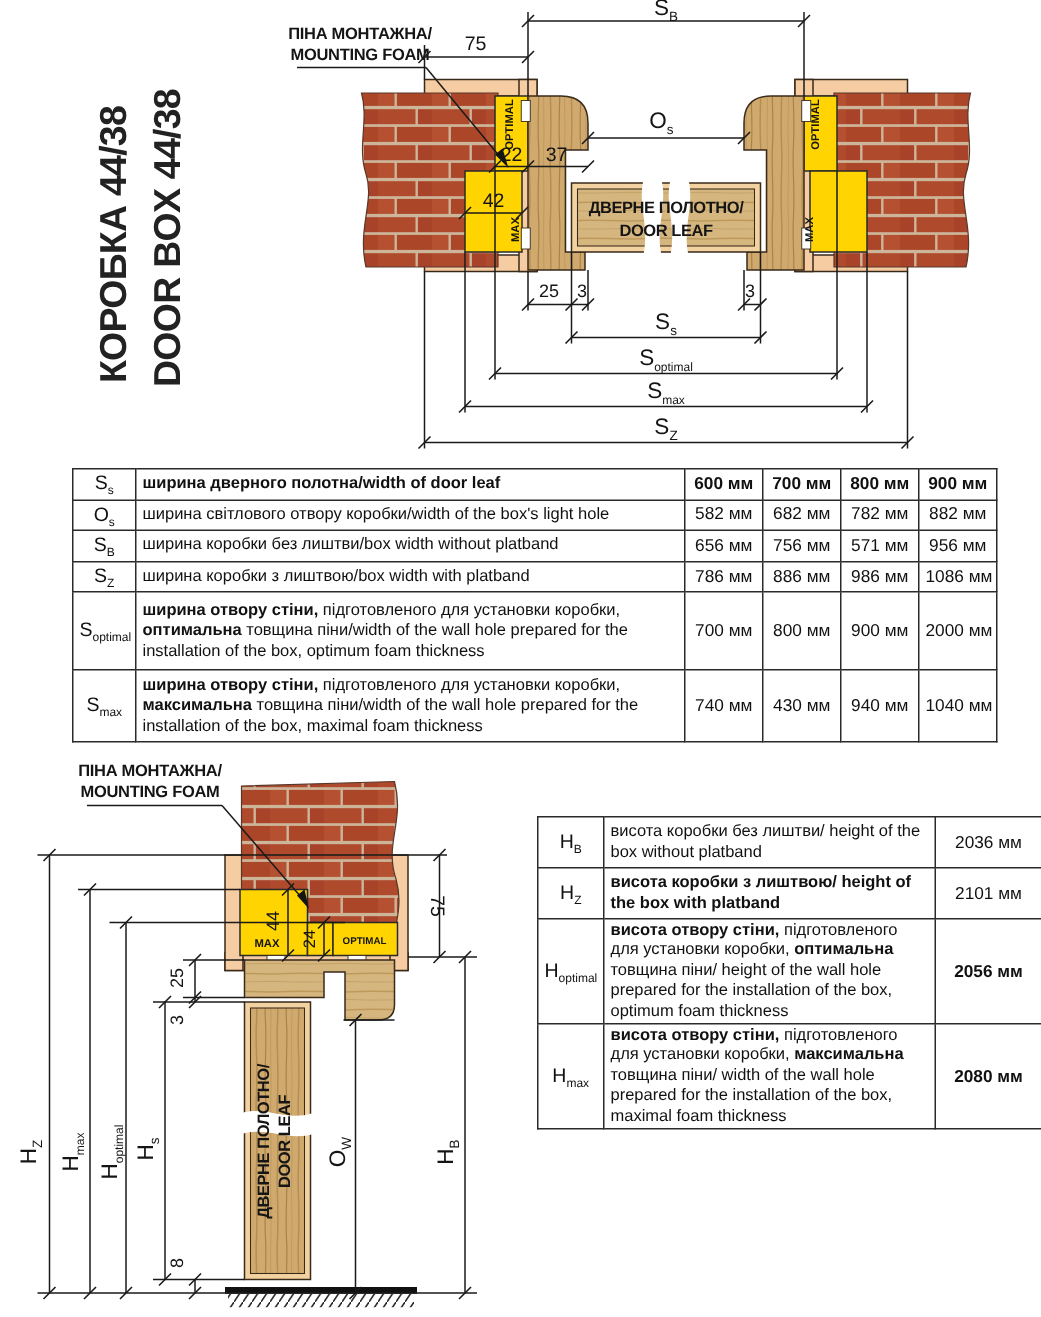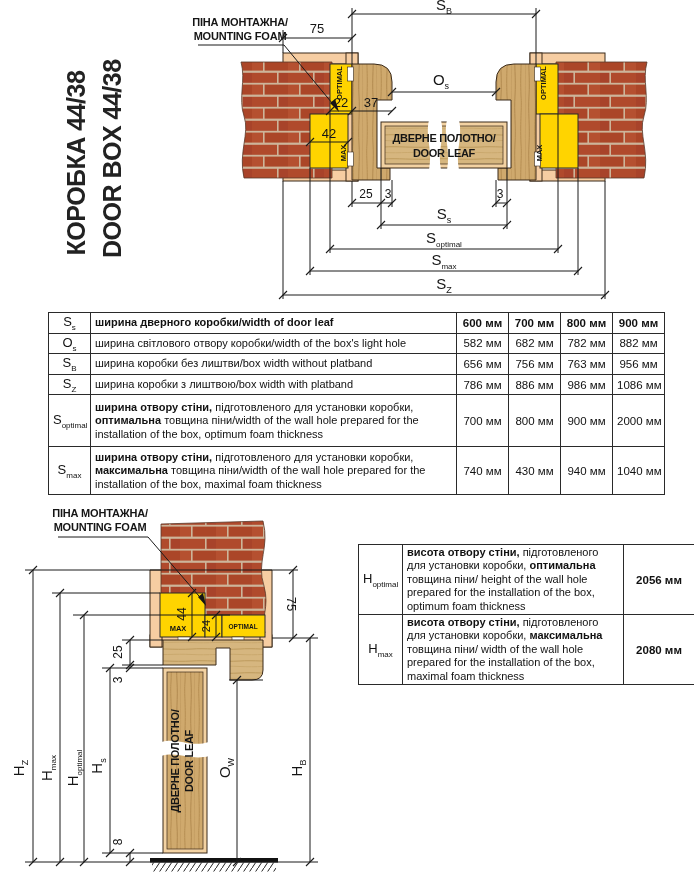--- a/index.html
+++ b/index.html
@@ -201,40 +201,40 @@
         <col style="width:42px">
         <col style="width:366px">
         <col style="width:52px">
         <col style="width:52px">
         <col style="width:52px">
         <col style="width:52px">
       </colgroup>
     <tbody>
       <tr style="height:17px">
         <td class="sym"><span>S</span><sub>s</sub></td>
-        <td class="desc"><span class="bold">ширина дверного коробки/width of door leaf</span><span></span><span class="bold"></span><span></span></td>
+        <td class="desc"><span class="bold">ширина дверного полотна/width of door leaf</span><span></span><span class="bold"></span><span></span></td>
         <td class="val bold">600 мм</td>
         <td class="val bold">700 мм</td>
         <td class="val bold">800 мм</td>
         <td class="val bold">900 мм</td>
       </tr>
       <tr style="height:17px">
         <td class="sym"><span>O</span><sub>s</sub></td>
         <td class="desc"><span class="bold"></span><span>ширина світлового отвору коробки/width of the box's light hole</span><span class="bold"></span><span></span></td>
         <td class="val">582 мм</td>
         <td class="val">682 мм</td>
         <td class="val">782 мм</td>
         <td class="val">882 мм</td>
       </tr>
       <tr style="height:17px">
         <td class="sym"><span>S</span><sub>B</sub></td>
         <td class="desc"><span class="bold"></span><span>ширина коробки без лиштви/box width without platband</span><span class="bold"></span><span></span></td>
         <td class="val">656 мм</td>
         <td class="val">756 мм</td>
-        <td class="val">763 мм</td>
+        <td class="val">571 мм</td>
         <td class="val">956 мм</td>
       </tr>
       <tr style="height:17px">
         <td class="sym"><span>S</span><sub>Z</sub></td>
         <td class="desc"><span class="bold"></span><span>ширина коробки з лиштвою/box width with platband</span><span class="bold"></span><span></span></td>
         <td class="val">786 мм</td>
         <td class="val">886 мм</td>
         <td class="val">986 мм</td>
         <td class="val">1086 мм</td>
       </tr>
@@ -364,20 +364,30 @@
     <text class="axis" text-anchor="middle" transform="rotate(-90 302 278)" x="302" y="278"><tspan>H</tspan><tspan class="sub" dy="4">B</tspan></text>
   </svg>
 
   <table class="dtable" id="heightTable">
     <colgroup>
         <col style="width:44px">
         <col style="width:221px">
         <col style="width:71px">
       </colgroup>
     <tbody>
+      <tr style="height:34px">
+        <td class="sym"><span>H</span><sub>B</sub></td>
+        <td class="desc"><span class="bold"></span><span>висота коробки без лиштви/ height of the box without platband</span><span class="bold"></span><span></span></td>
+        <td class="val">2036 мм</td>
+      </tr>
+      <tr style="height:34px">
+        <td class="sym"><span>H</span><sub>Z</sub></td>
+        <td class="desc"><span class="bold">висота коробки з лиштвою/ height of the box with platband</span><span></span><span class="bold"></span><span></span></td>
+        <td class="val">2101 мм</td>
+      </tr>
       <tr>
         <td class="sym top"><span>H</span><sub>optimal</sub></td>
         <td class="desc top"><span class="bold">висота отвору стіни,</span><span> підготовленого для установки коробки, </span><span class="bold">оптимальна</span><span> товщина піни/ height of the wall hole prepared for the installation of the box, optimum foam thickness</span></td>
         <td class="val bold top">2056 мм</td>
       </tr>
       <tr>
         <td class="sym top"><span>H</span><sub>max</sub></td>
         <td class="desc top"><span class="bold">висота отвору стіни,</span><span> підготовленого для установки коробки, </span><span class="bold">максимальна</span><span> товщина піни/ width of the wall hole prepared for the installation of the box, maximal foam thickness</span></td>
         <td class="val bold top">2080 мм</td>
       </tr>

